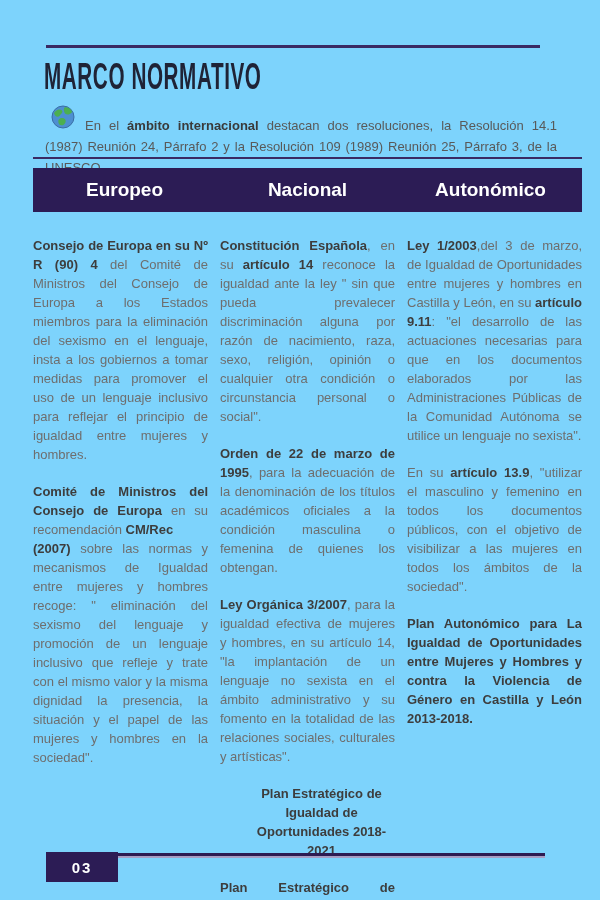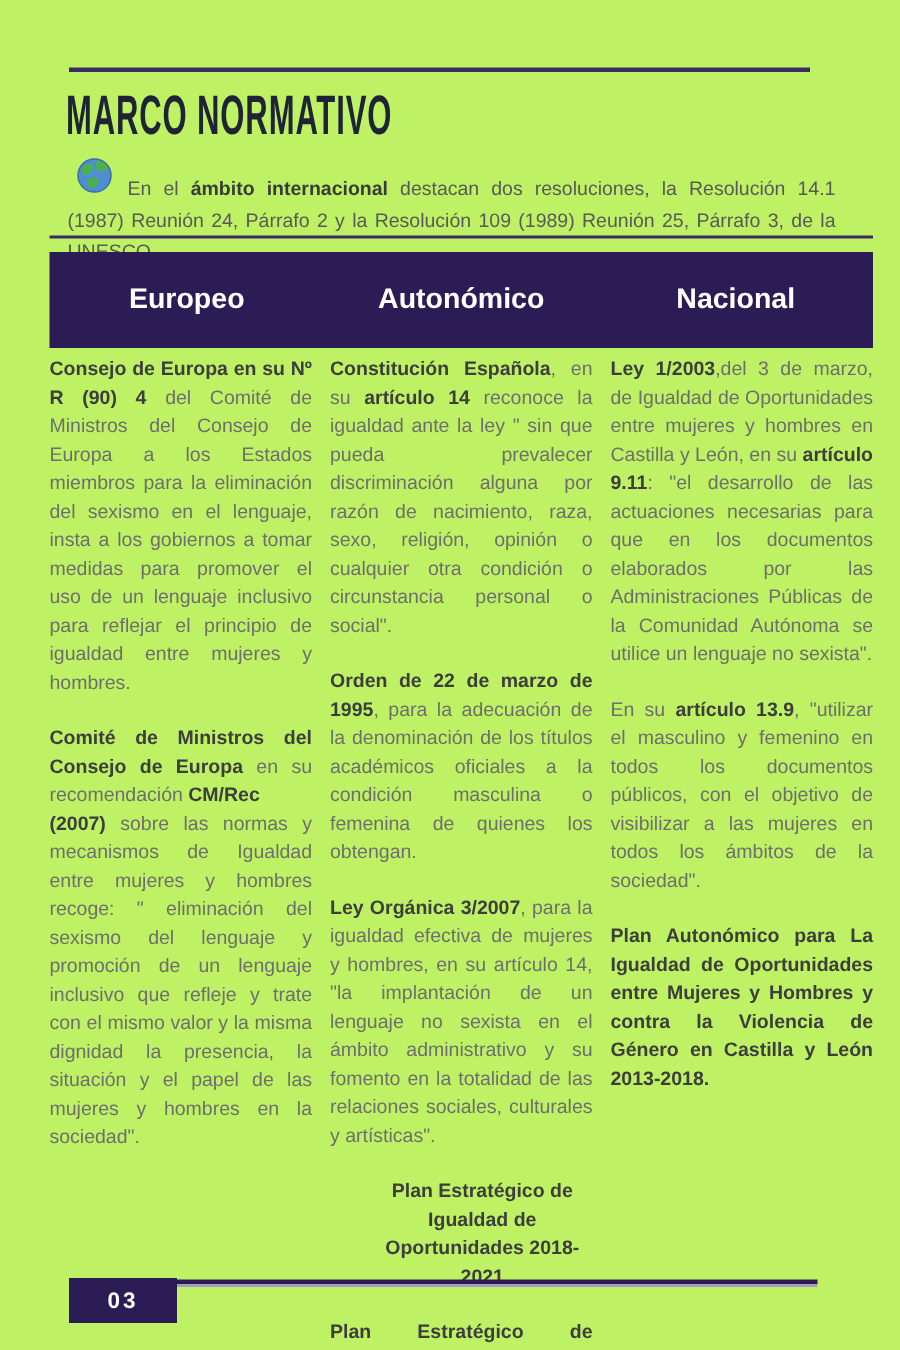--- a/index.html
+++ b/index.html
@@ -1,18 +1,18 @@
 <!DOCTYPE html>
 <html><head>
 <meta charset="utf-8">
 <style>
   html,body { margin:0; padding:0; background:#e8e8e8; }
   .page {
     position:relative; width:600px; height:900px; margin:0 auto;
-    background:#bef264; overflow:hidden;
+    background:#7dd3fc; overflow:hidden;
     font-family:"Liberation Sans", sans-serif;
   }
   .top-rule {
     position:absolute; left:46px; top:45px; width:494px; height:3px;
     background:#3a2a63;
   }
   .doc-title {
     position:absolute; left:44px; top:55px; margin:0;
     font-size:37px; line-height:44px; font-weight:700; color:#1f2336;
     white-space:nowrap; letter-spacing:1px;
@@ -25,21 +25,21 @@
   }
   .intro .b { font-weight:700; color:#3a3a3a;margin-top:16px; }
   .globe {
     position:absolute; left:51px; top:105px; width:24px; height:24px;
   }
   .sep-line {
     position:absolute; left:33px; top:157px; width:549px; height:2px;
     background:#3a2a63;
   }
   .band {
-    position:absolute; left:33px; top:168px; width:549px; height:64px;
+    position:absolute; left:33px; top:168px; width:549px; height:44px;
     background:#2c1c55; display:flex;
   }
   .band .cell {
     flex:1; display:flex; align-items:center; justify-content:center;
     color:#ffffff; font-size:19px; font-weight:700;
   }
   .cols {
     position:absolute; left:33px; top:222px; width:549px;
     display:flex; gap:12px; padding-top:14px; box-sizing:border-box;
   }
@@ -80,22 +80,22 @@
     <path fill="#4caf50" d="M13.5 2.5 C16.5 1.8 20 4 21.2 7 C19.5 9.5 16 10.5 14 8.5 C12.8 6.5 12.3 4 13.5 2.5 Z"></path>
     <path fill="#4caf50" d="M9 13.5 C12 12.3 15.5 14 14.5 17.2 C13.5 20.3 10 21.3 8 19.2 C6.8 16.5 7 14.5 9 13.5 Z"></path>
   </svg>
 
   <p class="intro"><span>En el </span><span class="b">ámbito internacional</span><span> destacan dos resoluciones, la Resolución 14.1 (1987) Reunión 24, Párrafo 2 y la Resolución 109 (1989) Reunión 25, Párrafo 3, de la UNESCO.</span></p>
 
   <div class="sep-line"></div>
 
   <div class="band">
     <div class="cell">Europeo</div>
+    <div class="cell">Nacional</div>
     <div class="cell">Autonómico</div>
-    <div class="cell">Nacional</div>
   </div>
 
   <div class="cols">
     <div class="col">
         <p><span class="b">Consejo de Europa en su Nº R (90) 4</span><span> del Comité de Ministros del Consejo de Europa a los Estados miembros para la eliminación del sexismo en el lenguaje, insta a los gobiernos a tomar medidas para promover el uso de un lenguaje inclusivo para reflejar el principio de igualdad entre mujeres y hombres.</span></p>
         <p><span class="b">Comité de Ministros del Consejo de Europa</span><span> en su recomendación </span><span class="b">CM/Rec</span><br><span class="b">(2007)</span><span> sobre las normas y mecanismos de Igualdad entre mujeres y hombres recoge: " eliminación del sexismo del lenguaje y promoción de un lenguaje inclusivo que refleje y trate con el mismo valor y la misma dignidad la presencia, la situación y el papel de las mujeres y hombres en la sociedad".</span></p>
       </div>
     <div class="col">
         <p><span class="b">Constitución Española</span><span>, en su </span><span class="b">artículo 14</span><span> reconoce la igualdad ante la ley " sin que pueda prevalecer discriminación alguna por razón de nacimiento, raza, sexo, religión, opinión o cualquier otra condición o circunstancia personal o social".</span></p>
         <p><span class="b">Orden de 22 de marzo de 1995</span><span>, para la adecuación de la denominación de los títulos académicos oficiales a la condición masculina o femenina de quienes los obtengan.</span></p>

